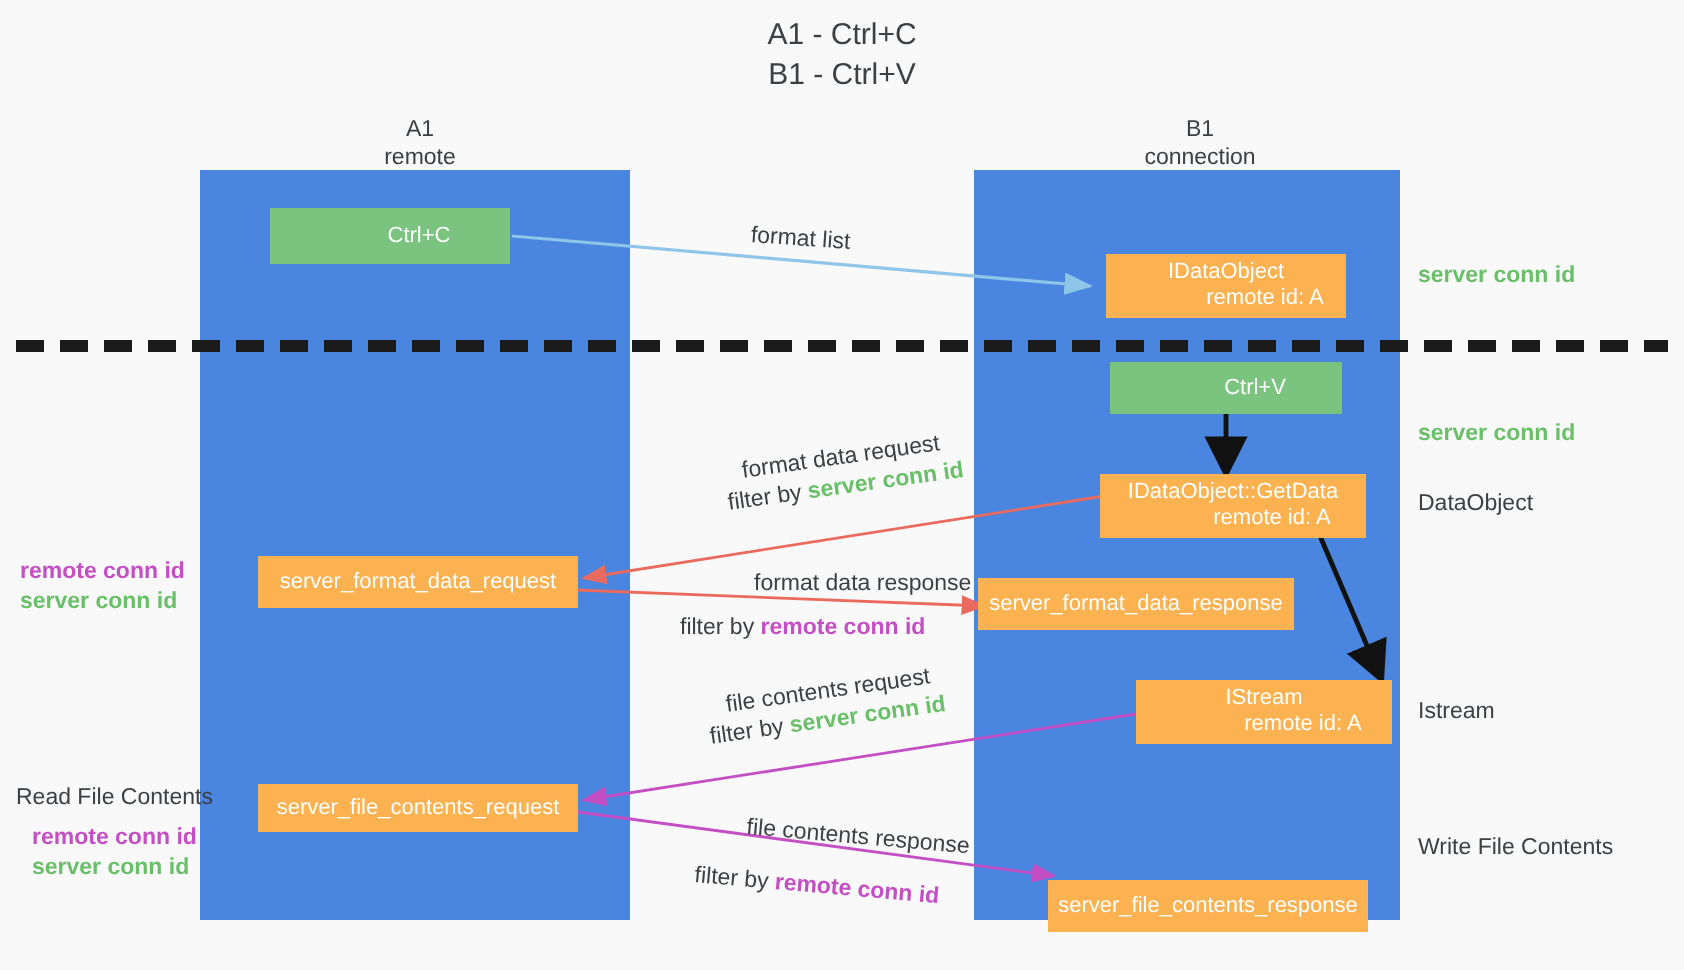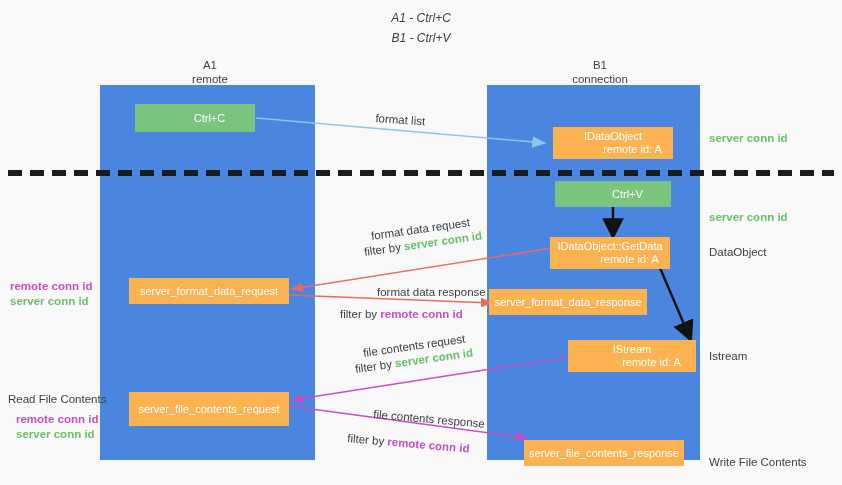--- a/index.html
+++ b/index.html
@@ -9,21 +9,21 @@
     font-family:"Liberation Sans", sans-serif;
     color:#3c4043;
     overflow:hidden;
     position:relative;
   }
   #stage{position:absolute;left:0;top:0;width:842px;height:485px;}
 
   
   .title{
     position:absolute;left:0;top:8px;width:842px;
-    text-align:center;font-size:12px;line-height:20px;color:#3c4043;font-style:italic;
+    text-align:center;font-size:15px;line-height:20px;color:#3c4043;
   }
 
   
   .colhead{position:absolute;text-align:center;font-size:11.5px;line-height:14px;color:#3c4043;}
 
   
   .lane{position:absolute;background:#4a86df;}
 
   
   .box{
@@ -117,51 +117,51 @@
 
   <div class="box orange" style="left:553px;top:127px;width:120px;height:32px;">
     <div>IDataObject</div>
     <div class="l2">remote id: A</div>
   </div>
 
   <div class="box green" style="left:555px;top:181px;width:116px;height:26px;">
     <div>Ctrl+V</div>
   </div>
 
-  <div class="box orange" style="left:550px;top:237px;width:120px;height:32px;">
+  <div class="box orange" style="left:550px;top:237px;width:133px;height:32px;">
     <div>IDataObject::GetData</div>
     <div class="l2">remote id: A</div>
   </div>
 
   <div class="box orange" style="left:568px;top:340px;width:128px;height:32px;">
     <div>IStream</div>
     <div class="l2">remote id: A</div>
   </div>
 
   <div class="box orange" style="left:129px;top:278px;width:160px;height:26px;justify-content:center;">
     <div>server_format_data_request</div>
   </div>
 
   <div class="box orange" style="left:489px;top:289px;width:158px;height:26px;">
     <div>server_format_data_response</div>
   </div>
 
-  <div class="box orange" style="left:129px;top:392px;width:160px;height:34px;text-align:center;">
+  <div class="box orange" style="left:129px;top:392px;width:160px;height:24px;text-align:center;">
     <div>server_file_contents_request</div>
   </div>
 
   <div class="box orange" style="left:524px;top:424px;width:160px;height:26px;margin-top:16px;">
     <div>server_file_contents_response</div>
   </div>
 
   <div class="sidelabel green-t" style="left:709px;top:131px;">server conn id</div>
   <div class="sidelabel green-t" style="left:709px;top:210px;">server conn id</div>
   <div class="sidelabel dark-t" style="left:709px;top:245px;">DataObject</div>
   <div class="sidelabel dark-t" style="left:709px;top:349px;">Istream</div>
-  <div class="sidelabel dark-t" style="left:709px;top:455px;">Write File Contents</div>
+  <div class="sidelabel dark-t" style="left:709px;top:417px;">Write File Contents</div>
 
   <div class="sidelabel purple-t" style="left:10px;top:279px;">remote conn id</div>
   <div class="sidelabel green-t" style="left:10px;top:294px;">server conn id</div>
 
   <div class="sidelabel dark-t" style="left:8px;top:392px;">Read File Contents</div>
   <div class="sidelabel purple-t" style="left:16px;top:412px;">remote conn id</div>
   <div class="sidelabel green-t" style="left:16px;top:427px;">server conn id</div>
 
   <div class="flowlabel" style="left:376px;top:110px;transform:rotate(4deg);transform-origin:left top;">format list</div>
 

